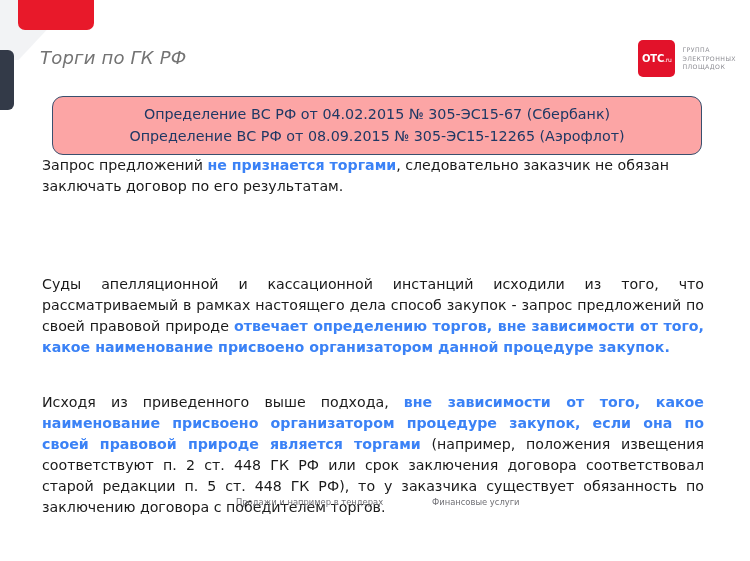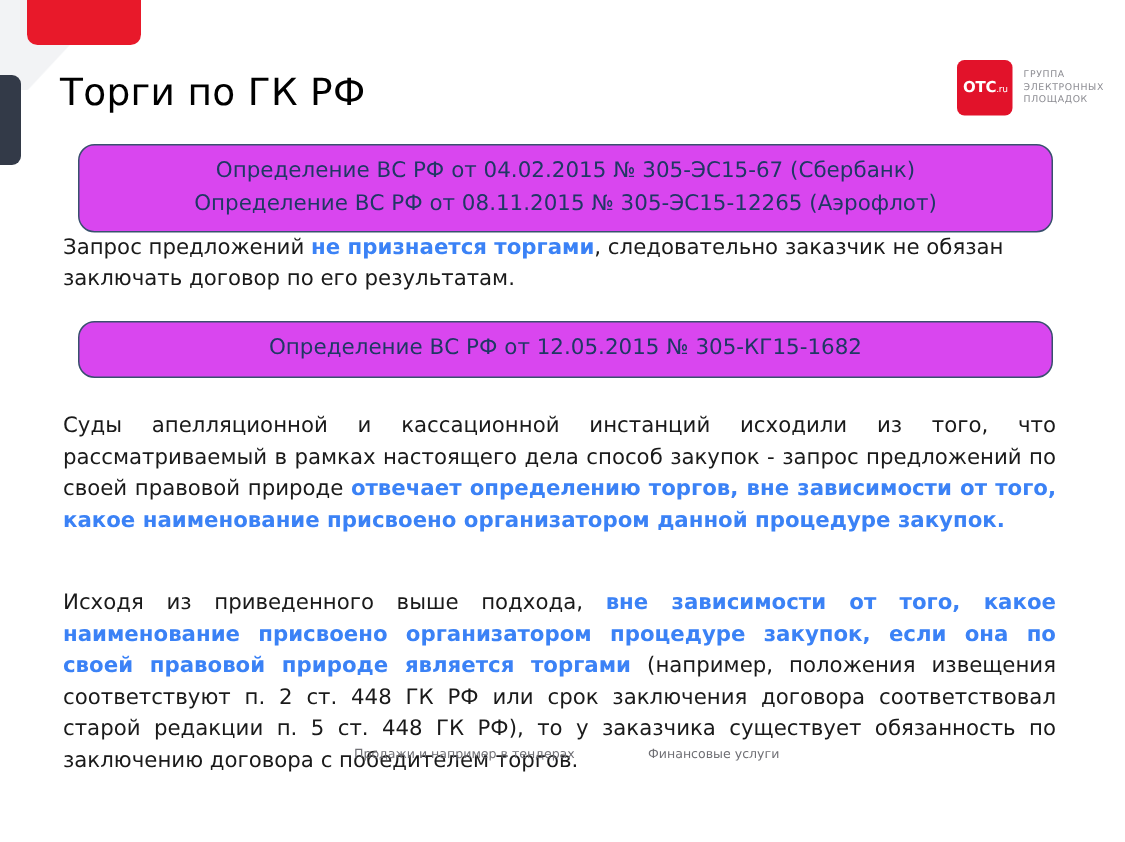--- a/index.html
+++ b/index.html
@@ -45,24 +45,25 @@
     width: 86px;
     height: 60px;
     background: linear-gradient(133deg, #f2f3f5 0%, #f2f3f5 52%, #ffffff 53%, #ffffff 100%);
   }
 
   
   .page-title {
     position: absolute;
     left: 40px;
     top: 47px;
-    font-size: 25px;
-    color: #000000;
+    font-size: 18px;
+    color: #737373;
     letter-spacing: 0.2px;
     white-space: nowrap;
+    font-style: italic;
   }
 
   .brand {
     position: absolute;
     right: 14px;
     top: 40px;
     display: flex;
     align-items: center;
     gap: 7px;
   }
@@ -103,21 +104,21 @@
   }
 
   
   .callout {
     position: absolute;
     left: 52px;
     width: 650px;
     box-sizing: border-box;
     border: 1.6px solid #39506E;
     border-radius: 11px;
-    background: #d946ef;
+    background: #fca5a5;
     text-align: center;
     color: #1F3864;
     font-size: 14.3px;
     line-height: 1.52;
     padding: 7px 10px;
   }
   #callout-1 { top: 96px; }
   #callout-2 { top: 214px; }
   .callout-line { display: block; white-space: nowrap; }
 
@@ -179,28 +180,25 @@
     </div>
     <div class="brand-words">
       <span>ГРУППА</span>
       <span>ЭЛЕКТРОННЫХ</span>
       <span>ПЛОЩАДОК</span>
     </div>
   </div>
 
   <div class="callout" id="callout-1">
     <span class="callout-line">Определение ВС РФ от 04.02.2015 № 305-ЭС15-67 (Сбербанк)</span>
-    <span class="callout-line">Определение ВС РФ от 08.11.2015 № 305-ЭС15-12265 (Аэрофлот)</span>
+    <span class="callout-line">Определение ВС РФ от 08.09.2015 № 305-ЭС15-12265 (Аэрофлот)</span>
   </div>
 
   <div class="para" id="para-1"><span>Запрос предложений </span><span class="hl">не признается торгами</span><span>, следовательно заказчик не обязан заключать договор по его результатам.</span></div>
 
-  <div class="callout" id="callout-2">
-    <span class="callout-line">Определение ВС РФ от 12.05.2015 № 305-КГ15-1682</span>
-  </div>
 
   <div class="para" id="para-2"><span>Суды апелляционной и кассационной инстанций исходили из того, что рассматриваемый в рамках настоящего дела способ закупок - запрос предложений по своей правовой природе </span><span class="hl">отвечает определению торгов, вне зависимости от того, какое наименование присвоено организатором данной процедуре закупок.</span><span></span></div>
 
   <div class="para" id="para-3"><span>Исходя из приведенного выше подхода, </span><span class="hl">вне зависимости от того, какое наименование присвоено организатором процедуре закупок, если она по своей правовой природе является торгами</span><span> (например, положения извещения соответствуют п. 2 ст. 448 ГК РФ или срок заключения договора соответствовал старой редакции п. 5 ст. 448 ГК РФ), то у заказчика существует обязанность по заключению договора с победителем торгов.</span></div>
 
   <div class="footer">
     <div class="footer-col">
     </div>
     <div class="footer-col">
       <div class="footer-title">Продажи и например в тендерах</div>

